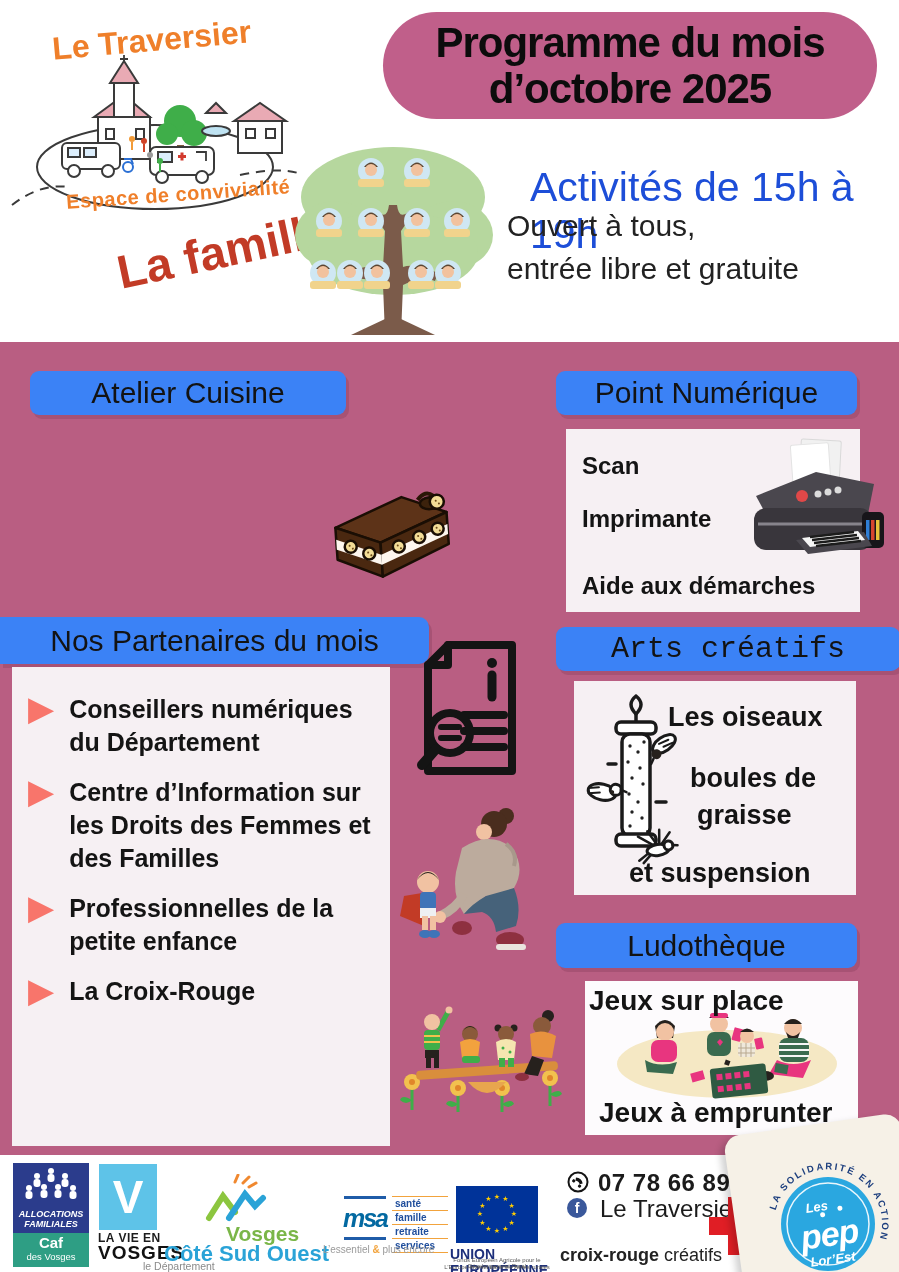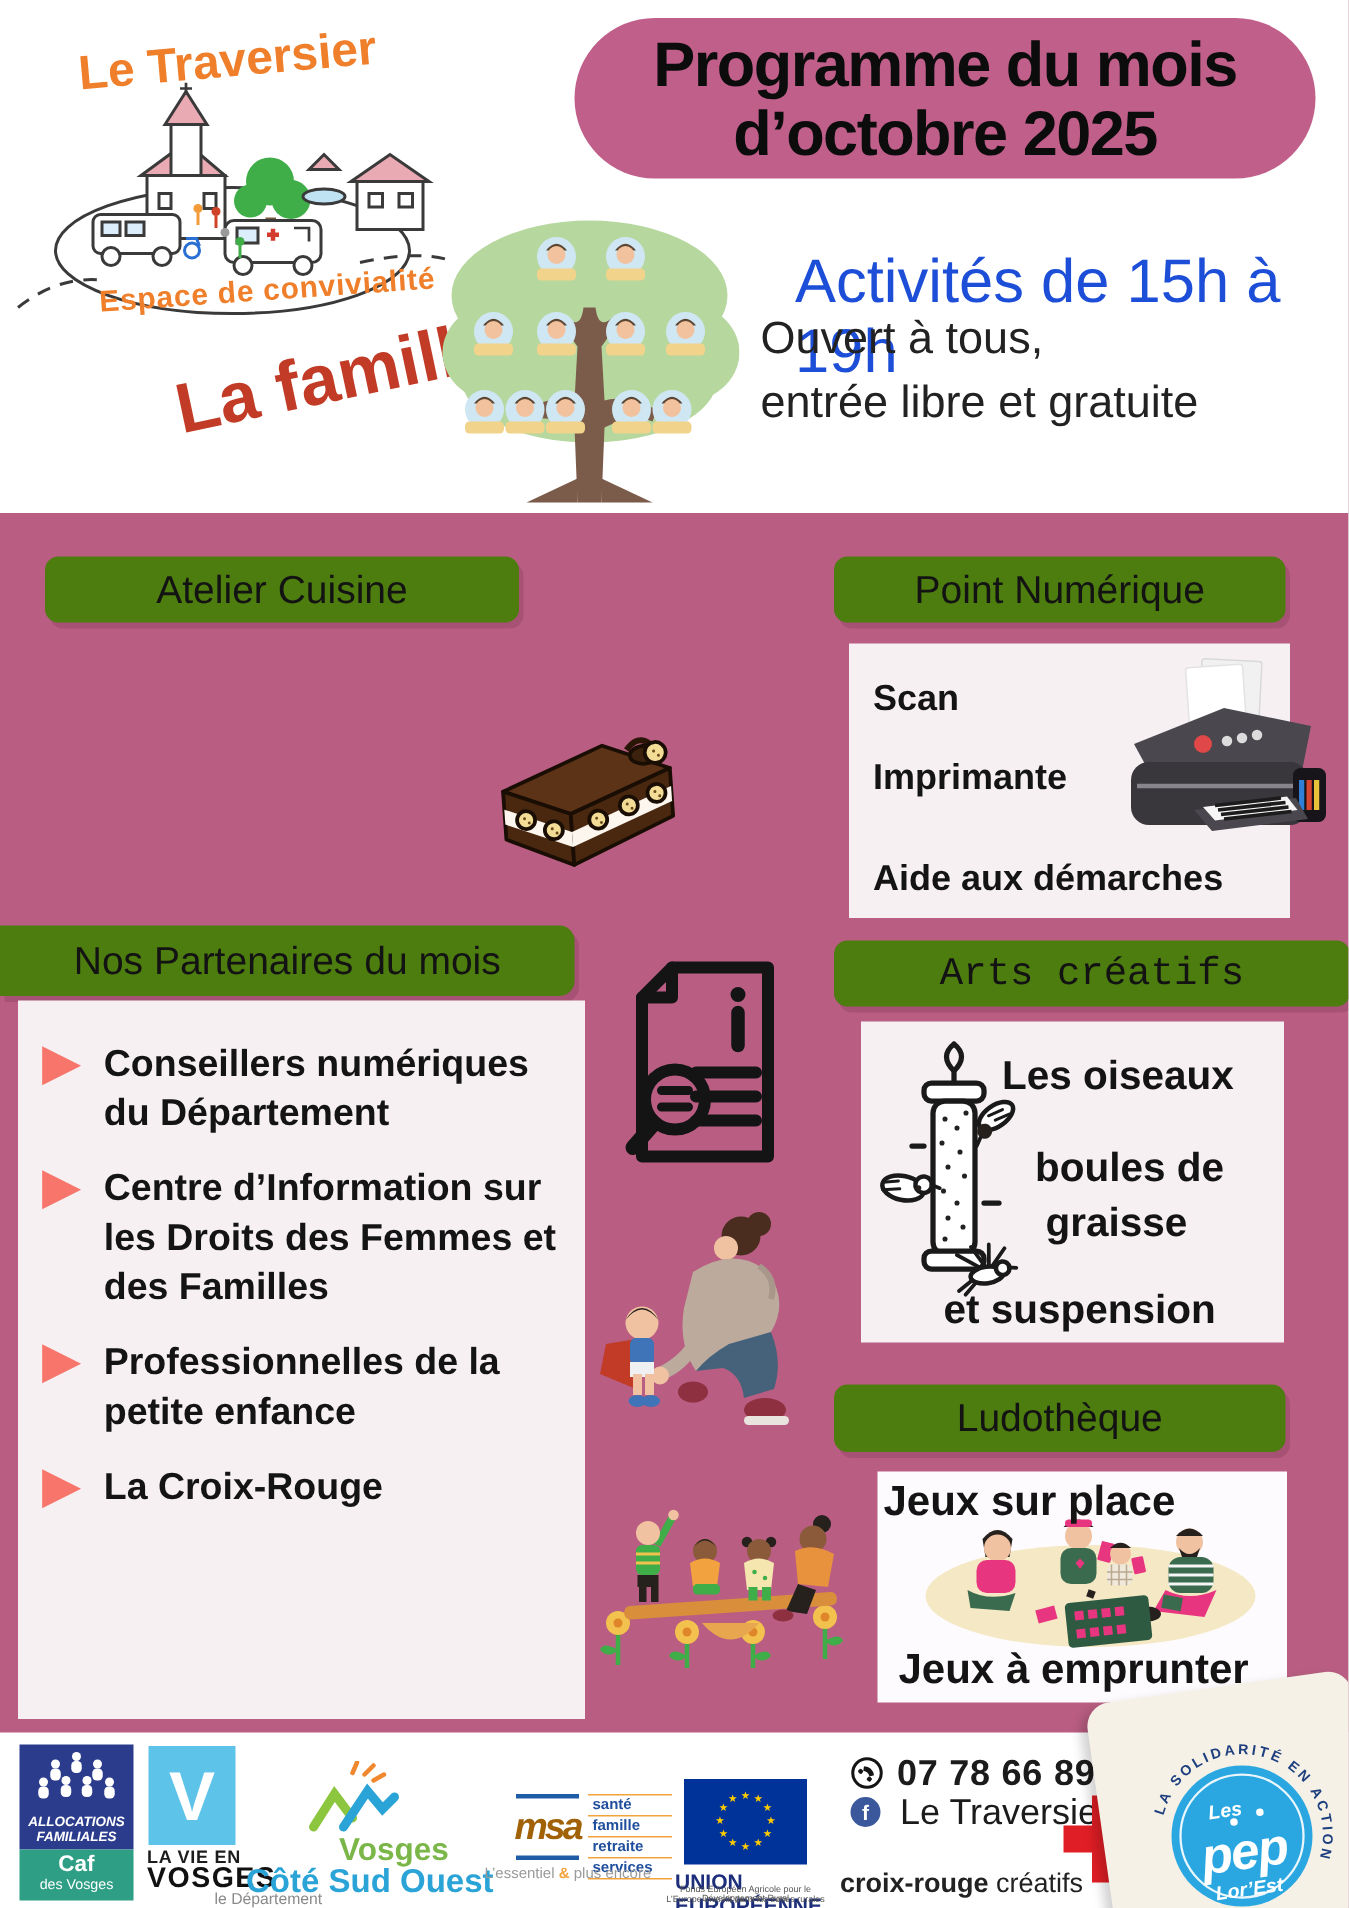--- a/index.html
+++ b/index.html
@@ -11,30 +11,30 @@
         display:flex;flex-direction:column;align-items:center;justify-content:center;}
   .hero .l{font-size:42px;font-weight:900;letter-spacing:-1px;line-height:46px;color:#0c0c0c;}
   .logo-title{left:52px;top:22px;color:#ef7f2a;font-size:32px;font-weight:800;transform:rotate(-5deg);}
   .logo-sub{left:66px;top:183px;color:#ef7f2a;font-size:20px;font-weight:800;transform:rotate(-4deg);letter-spacing:.5px;}
   .theme{left:112px;top:246px;color:#c23b26;font-size:47px;font-weight:800;transform:rotate(-12deg);transform-origin:left top;}
   .hours{left:530px;top:164px;font-size:41px;font-weight:400;color:#1d4ed8;}
   .open1{left:507px;top:209px;font-size:30px;color:#222;}
   .open2{left:507px;top:252px;font-size:30px;color:#222;}
   
   .panel{left:0;top:342px;width:899px;height:813px;background:#b95e82;}
-  .hdr{background:#4d7c0f;border-radius:9px;display:flex;align-items:center;justify-content:center;
-       font-size:26px;color:#131313;box-shadow:3px 4px 0 rgba(90,30,55,.18);text-align:center;}
+  .hdr{background:#3b82f6;border-radius:9px;display:flex;align-items:center;justify-content:center;
+       font-size:30px;color:#131313;box-shadow:3px 4px 0 rgba(90,30,55,.18);text-align:center;}
   .card{background:#f6f0f3;}
   .h-cuisine{left:30px;top:371px;width:316px;height:44px;}
   .c-cuisine{left:55px;top:429px;width:291px;height:141px;display:flex;align-items:center;justify-content:center;
              text-align:center;font-size:28px;font-weight:700;line-height:38px;padding:0 14px;box-sizing:border-box;}
   .h-num{left:556px;top:371px;width:301px;height:44px;}
   .c-num{left:566px;top:429px;width:294px;height:183px;}
   .num-item{left:582px;font-size:24px;font-weight:700;}
-  .h-part{left:0;top:617px;width:383px;height:47px;border-radius:0 10px 10px 0;}
+  .h-part{left:0;top:617px;width:429px;height:47px;border-radius:0 10px 10px 0;}
   .c-part{left:12px;top:667px;width:378px;height:479px;padding:26px 12px 0 16px;box-sizing:border-box;
           display:flex;flex-direction:column;gap:17px;}
   .p-item{display:flex;gap:15px;align-items:flex-start;}
   .p-bullet{color:#f8756b;font-size:34px;line-height:30px;flex:0 0 auto;}
   .p-text{font-size:25px;font-weight:700;line-height:33px;}
   .h-arts{left:556px;top:627px;width:344px;height:44px;font-family:Liberation Mono, monospace;}
   .c-arts{left:574px;top:681px;width:282px;height:214px;}
   .arts-t{font-size:27px;font-weight:700;}
   .h-ludo{left:556px;top:923px;width:301px;height:45px;}
   .c-ludo{left:585px;top:981px;width:273px;height:154px;background:#fdfbfd;}
@@ -47,21 +47,21 @@
   .caf-green .n{font-size:15px;font-weight:700;line-height:16px;}
   .caf-green .p{font-size:9.5px;line-height:11px;}
   .dept-sq{left:99px;top:1164px;width:58px;height:66px;background:#5ec3e8;display:flex;align-items:center;justify-content:center;
            color:#fff;font-size:46px;font-weight:900;}
   .dept-l1{left:98px;top:1231px;font-size:12px;font-weight:600;letter-spacing:.5px;color:#1c1c1c;}
   .dept-l2{left:98px;top:1242px;font-size:19px;font-weight:900;letter-spacing:1px;color:#111;}
   .dept-l3{left:98px;top:1260px;font-size:10.5px;color:#8a8a8a;margin-left:45px;}
   .vcso-l1{left:226px;top:1222px;font-size:21px;font-weight:600;color:#7ab648;}
   .vcso-l2{left:164px;top:1241px;font-size:22px;font-weight:600;color:#2aa3d7;}
   .msa-name{left:344px;top:1196px;width:42px;height:44px;display:flex;align-items:center;justify-content:center;
-            font-size:25px;font-weight:900;font-style:italic;letter-spacing:-2px;color:#a16207;
+            font-size:25px;font-weight:900;font-style:italic;letter-spacing:-2px;color:#0369a1;
             border-top:3px solid #1f5ca8;border-bottom:3px solid #1f5ca8;box-sizing:border-box;}
   .msa-srv{left:392px;top:1196px;width:56px;display:flex;flex-direction:column;}
   .msa-srv span{font-size:10px;font-weight:700;color:#1f4e9c;border-top:1.5px solid #f2a33c;padding:1px 3px;}
   .msa-srv span:last-child{border-bottom:1.5px solid #f2a33c;}
   .msa-slogan{left:323px;top:1244px;font-size:10px;color:#9a9a9a;}
   .msa-slogan .amp{color:#f2a33c;font-weight:700;}
   .eu-flag{left:456px;top:1186px;width:82px;height:57px;background:#003399;}
   .eu-name{left:450px;top:1246px;width:94px;text-align:left;font-size:14px;font-weight:800;color:#1d2f7b;}
   .eu-s1{left:438px;top:1257px;width:118px;text-align:center;font-size:6px;color:#555;}
   .eu-s2{left:438px;top:1264px;width:118px;text-align:center;font-size:6px;color:#555;}

